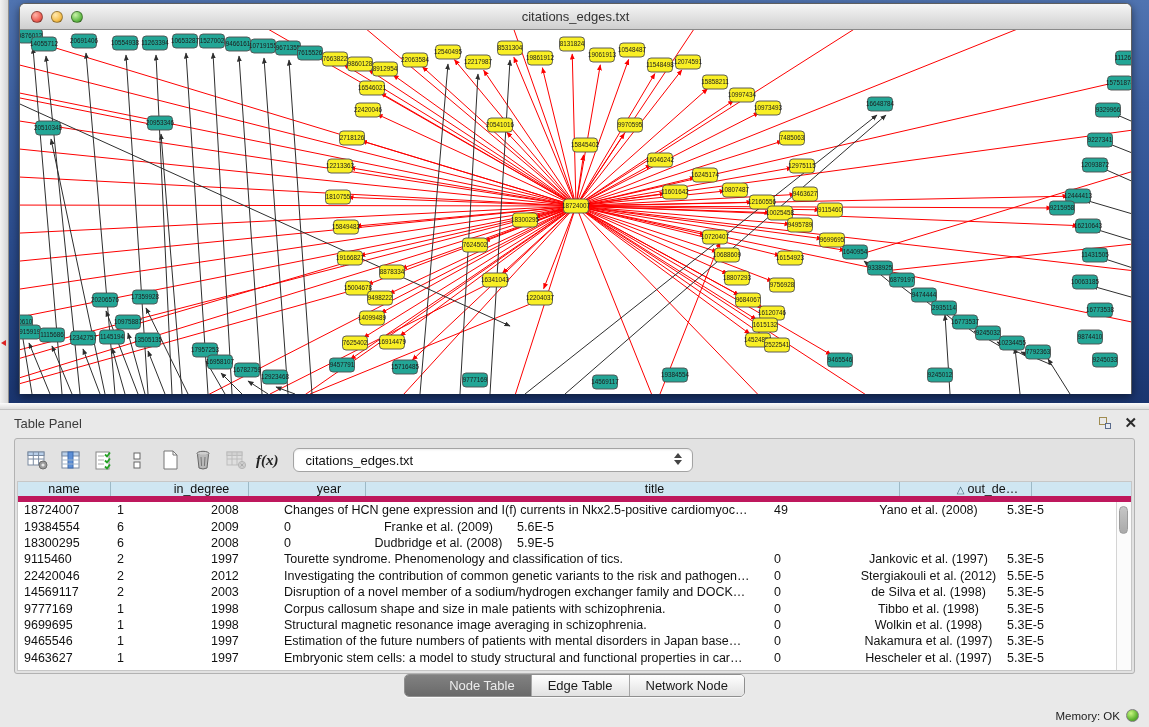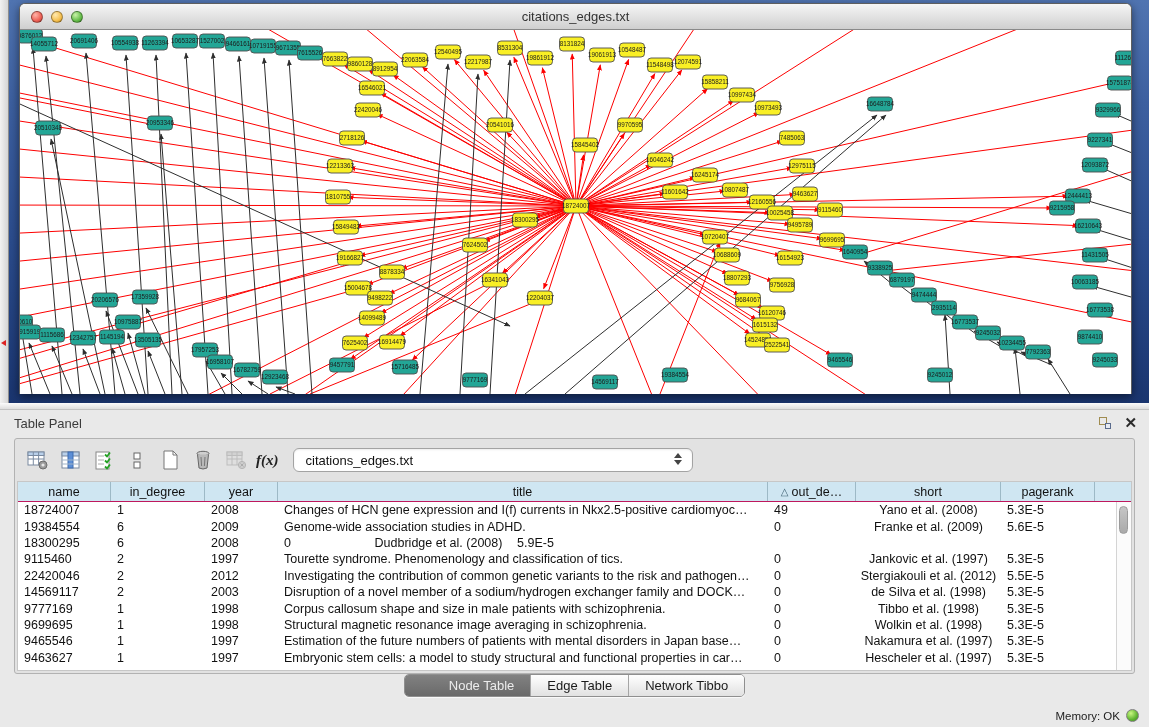--- a/index.html
+++ b/index.html
@@ -51,21 +51,21 @@
     background:#fff; border:1px solid #a3a3a3; border-radius:6px;
     box-shadow:inset 0 1px 2px rgba(0,0,0,.08); }
   .network-select .val { position:absolute; left:12px; top:4px; font-size:13px; color:#111; }
   .spinner { position:absolute; right:10px; top:4px; display:flex; flex-direction:column; gap:2px; }
   .spinner i { width:0; height:0; border-left:4px solid transparent; border-right:4px solid transparent; }
   .spin-up { border-bottom:5px solid #444; }
   .spin-dn { border-top:5px solid #444; }
 
   .table-wrap { position:absolute; left:2px; right:2px; top:42px; bottom:2px;
     background:#fff; border:1px solid #c7c7c7; overflow:hidden; }
-  .thead { display:flex; height:20px; background:#cfe6f2; border-bottom:1px solid #be185d; }
+  .thead { display:flex; height:20px; background:#cfe6f2; border-bottom:6px solid #be185d;gap:44px; }
   .th { display:flex; align-items:center; justify-content:center; font-size:12.5px; color:#111;
     border-right:1px solid #9db9c6; overflow:hidden; white-space:nowrap; flex:0 0 auto; }
   .sort-tri { font-size:10px; color:#3f6274; margin-right:3px; }
   .trow { display:flex; height:16.4px; align-items:center; font-size:12.5px; color:#111; }
   .td { flex:0 0 auto; overflow:hidden; white-space:nowrap; padding-left:6px; }
   .td.center { text-align:center; padding-left:0; }
   .vscroll { position:absolute; right:0; top:20px; bottom:0; width:15px;
     background:#fbfbfb; border-left:1px solid #d4d4d4; }
   .vthumb { position:absolute; left:2px; top:4px; width:9px; height:28px; border-radius:5px;
     background:linear-gradient(180deg,#c6c6c6,#a9a9a9); border:1px solid #9b9b9b; }
@@ -844,21 +844,20 @@
             <div class="td" style="width: 73px;">2008</div>
             <div class="td" style="width: 490px;">Changes of HCN gene expression and I(f) currents in Nkx2.5-positive cardiomyoc…</div>
             <div class="td" style="width: 88px;">49</div>
             <div class="td center" style="width: 145px;">Yano et al. (2008)</div>
             <div class="td" style="width: 94px;">5.3E-5</div>
           </div>
           <div class="trow">
             <div class="td" style="width: 93px;">19384554</div>
             <div class="td" style="width: 94px;">6</div>
             <div class="td" style="width: 73px;">2009</div>
-            <div class="td" style="width: 490px;">Genome-wide association studies in ADHD.</div>
             <div class="td" style="width: 88px;">0</div>
             <div class="td center" style="width: 145px;">Franke et al. (2009)</div>
             <div class="td" style="width: 94px;">5.6E-5</div>
           </div>
           <div class="trow">
             <div class="td" style="width: 93px;">18300295</div>
             <div class="td" style="width: 94px;">6</div>
             <div class="td" style="width: 73px;">2008</div>
             <div class="td" style="width: 88px;">0</div>
             <div class="td center" style="width: 145px;">Dudbridge et al. (2008)</div>
@@ -931,21 +930,21 @@
       <div class="vscroll">
         <div class="vthumb"></div>
       </div>
     </div>
   </div>
 
   <div class="tabs-row">
     <span class="seg" id="seg">
         <button class="sel">Node Table</button>
         <button class="">Edge Table</button>
-        <button class="">Network Tibbo</button>
+        <button class="">Network Node</button>
       </span>
   </div>
 
   <div class="status">
     <span class="status-label">Memory: OK</span>
     <span class="status-dot"></span>
   </div>
 </div>
 
 </body></html>

